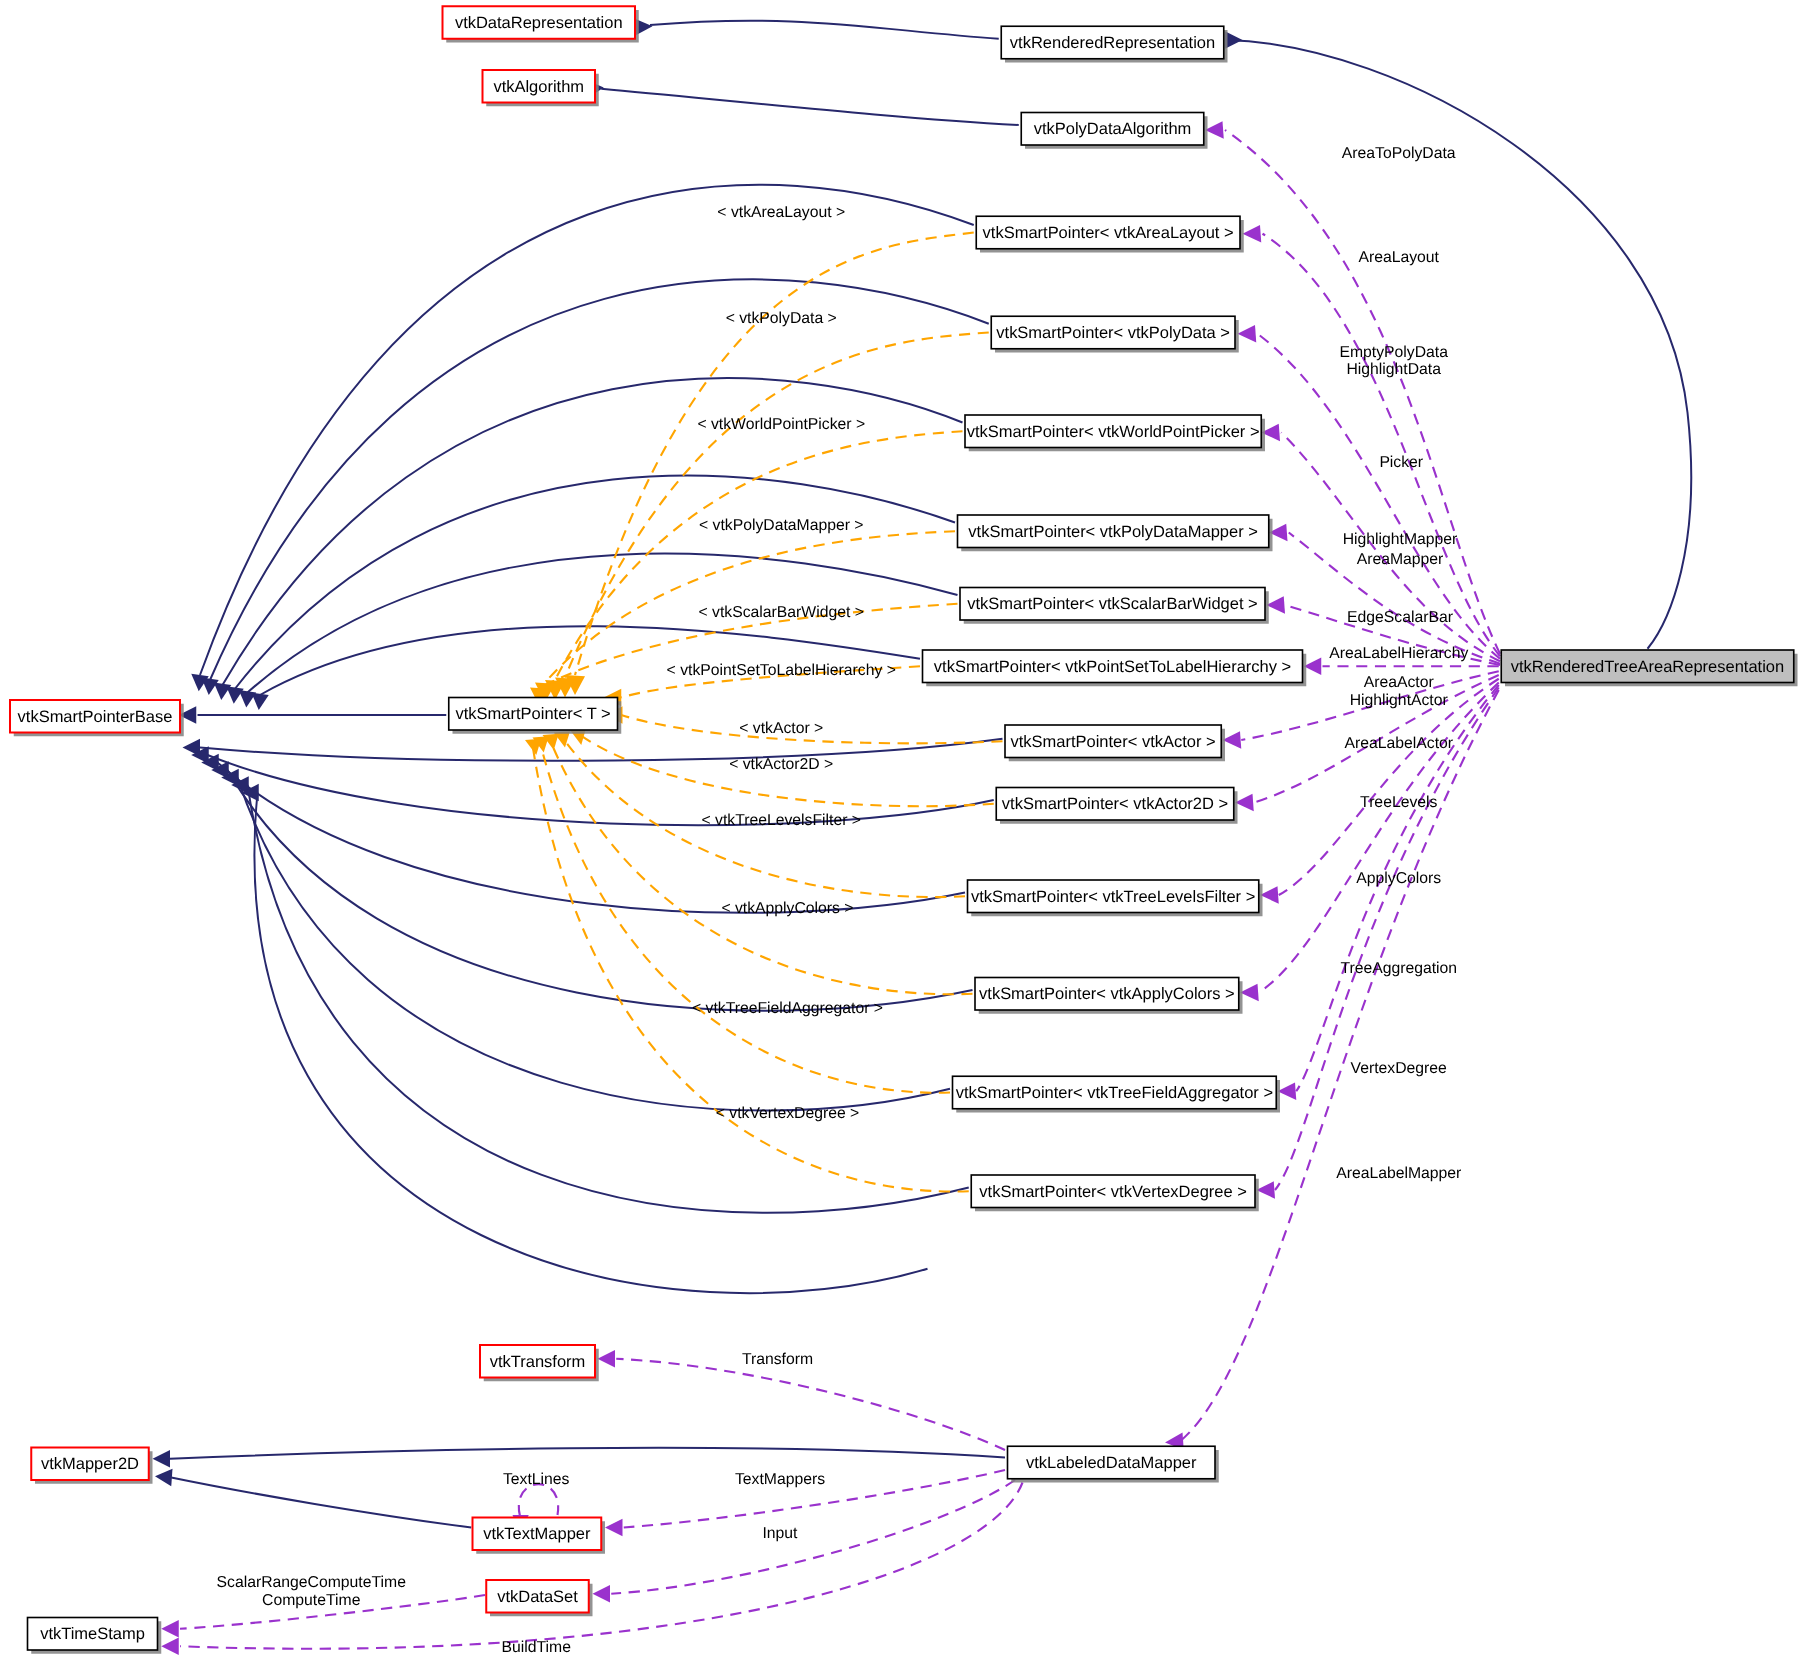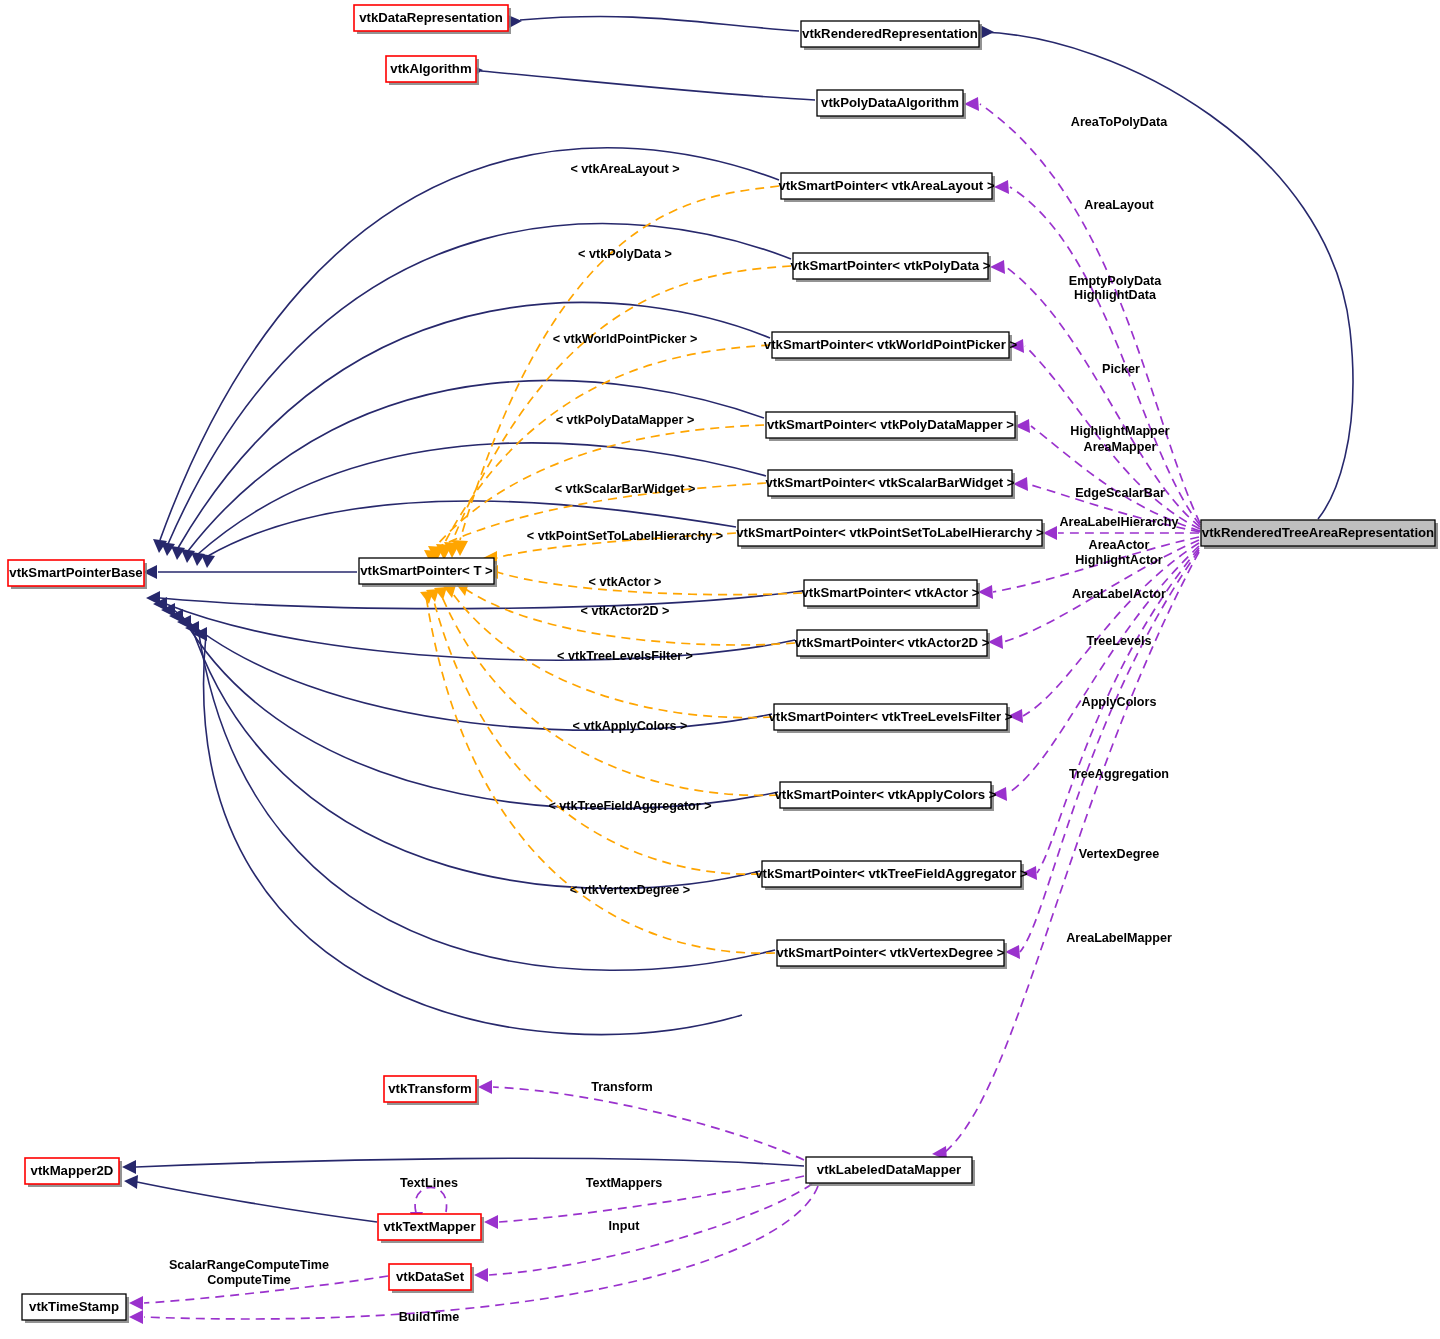--- a/index.html
+++ b/index.html
@@ -10,21 +10,20 @@
   }
   body {
     font-family: "Liberation Sans", sans-serif;
   }
   #diagram-root {
     position: relative;
     width: 1440px;
     height: 1339px;
     background: #ffffff;
     overflow: hidden;
-    font-weight: bold;
   }
   svg#graph {
     position: absolute;
     top: 0;
     left: 0;
     width: 1440px;
     height: 1339px;
   }
   .edge-inherit {
     fill: none;

